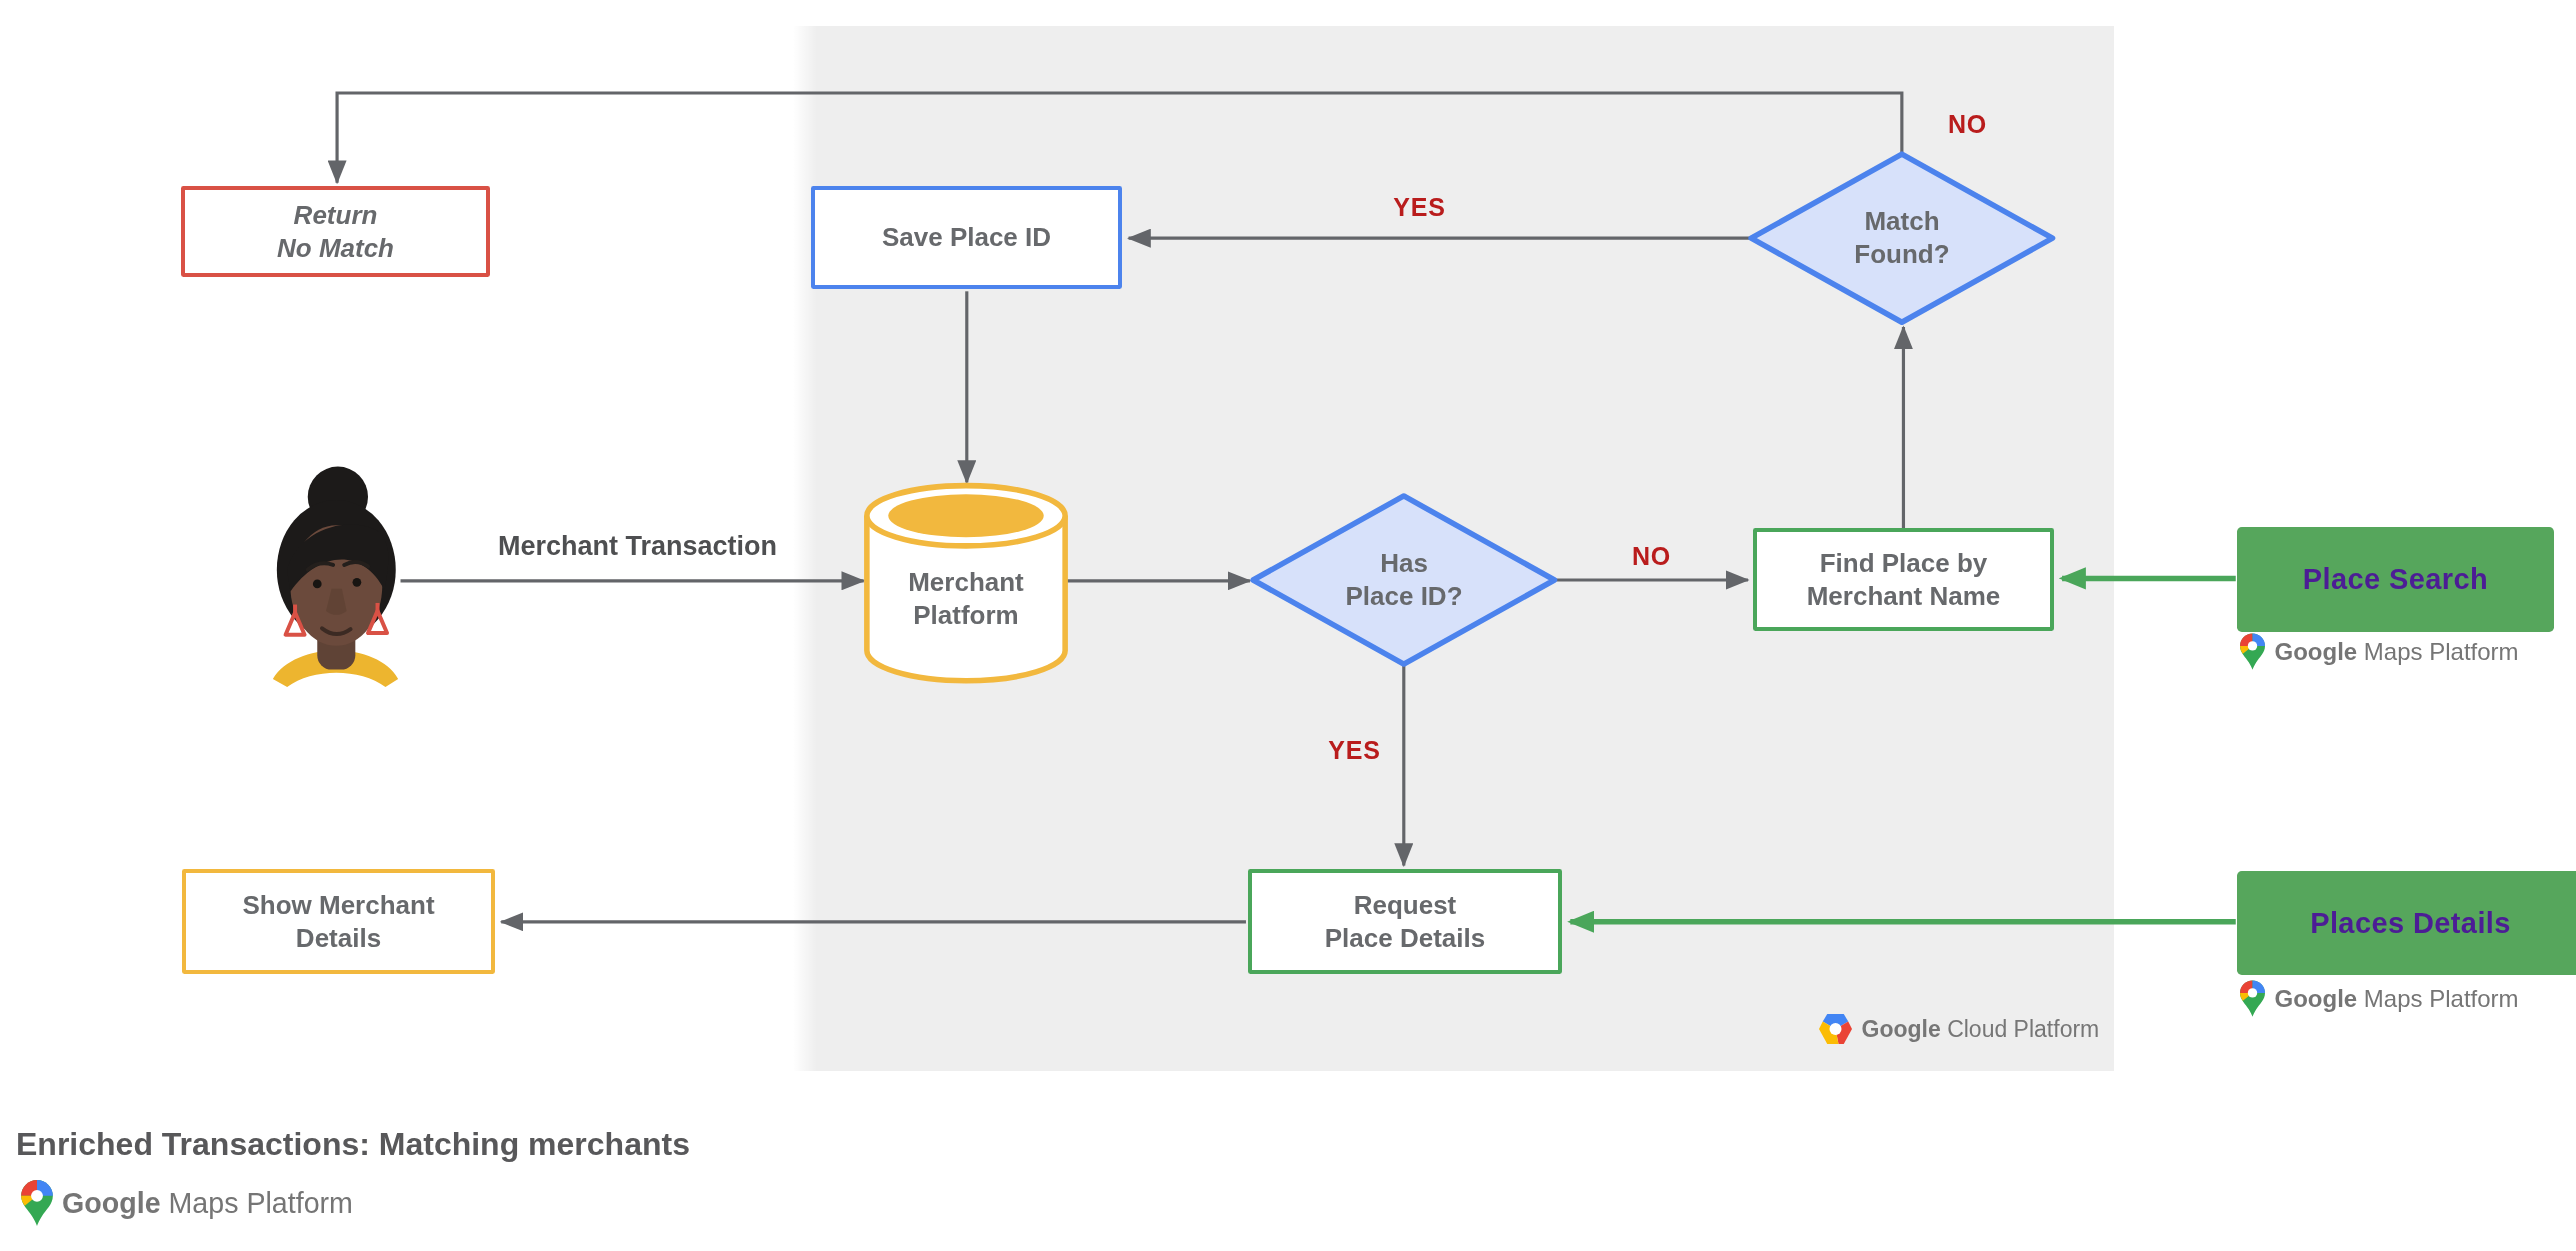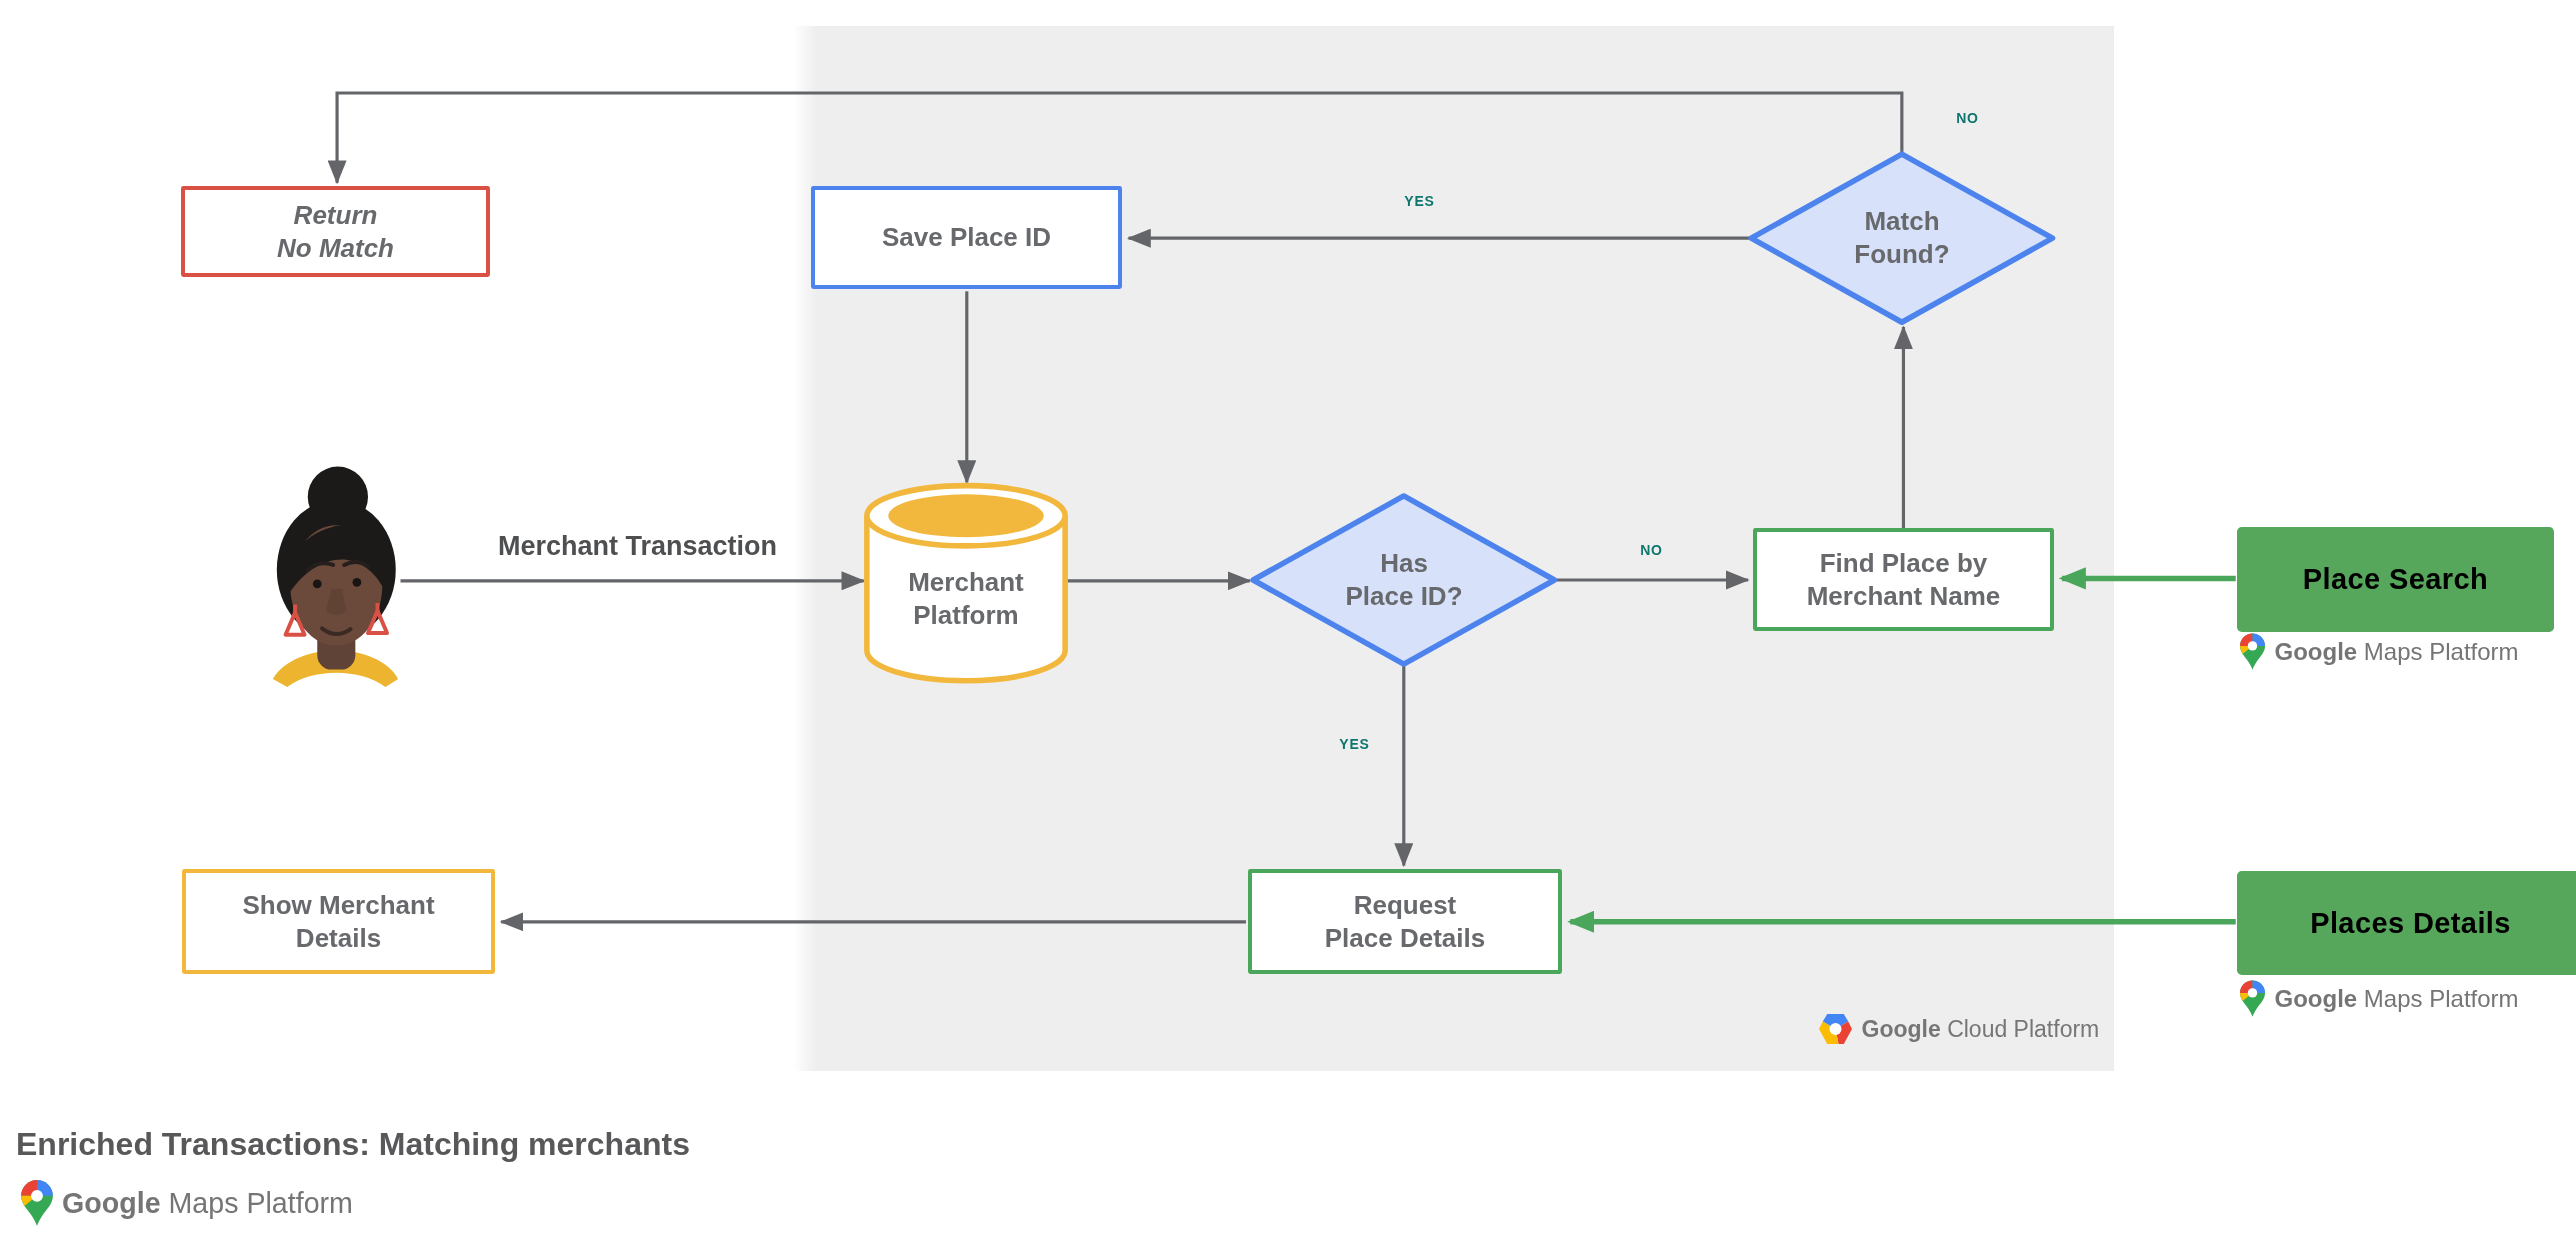--- a/index.html
+++ b/index.html
@@ -27,28 +27,28 @@
   .box-save{left:811px;top:186px;width:311px;height:103px;border:4px solid var(--c-blue);}
   .box-find{left:1753px;top:528px;width:301px;height:103px;border:4.8px solid var(--c-green);}
   .box-request{left:1248px;top:869px;width:314px;height:105px;border:4.8px solid var(--c-green);}
   .box-show{left:182px;top:869px;width:313px;height:105px;border:4.8px solid var(--c-yellow);}
   .diamond-label,.cyl-label{position:absolute;display:flex;flex-direction:column;align-items:center;
          justify-content:center;text-align:center;font-weight:bold;font-size:26px;line-height:33px;
          color:var(--c-node-text);}
   .dl-has{left:1273px;top:514px;width:262px;height:132px;}
   .dl-match{left:1771px;top:172px;width:262px;height:132px;}
   .cyl-label{left:871px;top:547px;width:190px;height:103px;}
-  .edge-label{position:absolute;font-size:14px;font-weight:bold;color:#0f766e;letter-spacing:0.8px;text-align:center;}
+  .edge-label{position:absolute;font-size:25px;font-weight:bold;color:#b91c1c;letter-spacing:0.8px;text-align:center;}
   .el-match-no{left:1932px;top:110px;width:71px;}
   .el-match-yes{left:1384px;top:193px;width:71px;}
   .el-has-no{left:1618px;top:542px;width:67px;}
   .el-has-yes{left:1319px;top:736px;width:71px;}
   .el-merchant-txn{left:479px;top:531px;width:317px;font-size:27px;color:var(--c-label-text);letter-spacing:0;}
   .api-btn{position:absolute;background:var(--c-green-fill);border-radius:4.8px;display:flex;align-items:center;
-         justify-content:center;color:#000000;font-size:29px;font-weight:bold;letter-spacing:0.4px;}
+         justify-content:center;color:#4c1d95;font-size:29px;font-weight:bold;letter-spacing:0.4px;}
   .btn-place-search{left:2237px;top:527px;width:317px;height:105px;}
   .btn-places-details{left:2237px;top:871px;width:347px;height:104px;}
   .brand-row{position:absolute;display:flex;align-items:center;gap:9.5px;color:var(--c-brand-text);}
   .brand-row .strong{font-weight:bold;}
   .brand-row .light{font-weight:normal;}
   .br-place-search{left:2240px;top:633px;font-size:24px;}
   .br-places-details{left:2240px;top:980px;font-size:24px;}
   .br-gcp{left:1819px;top:1014px;font-size:23px;color:#767676;}
   .br-footer{left:20.6px;top:1180px;font-size:28.6px;}
   .avatar-svg{position:absolute;left:268px;top:465px;width:135px;height:222px;}

